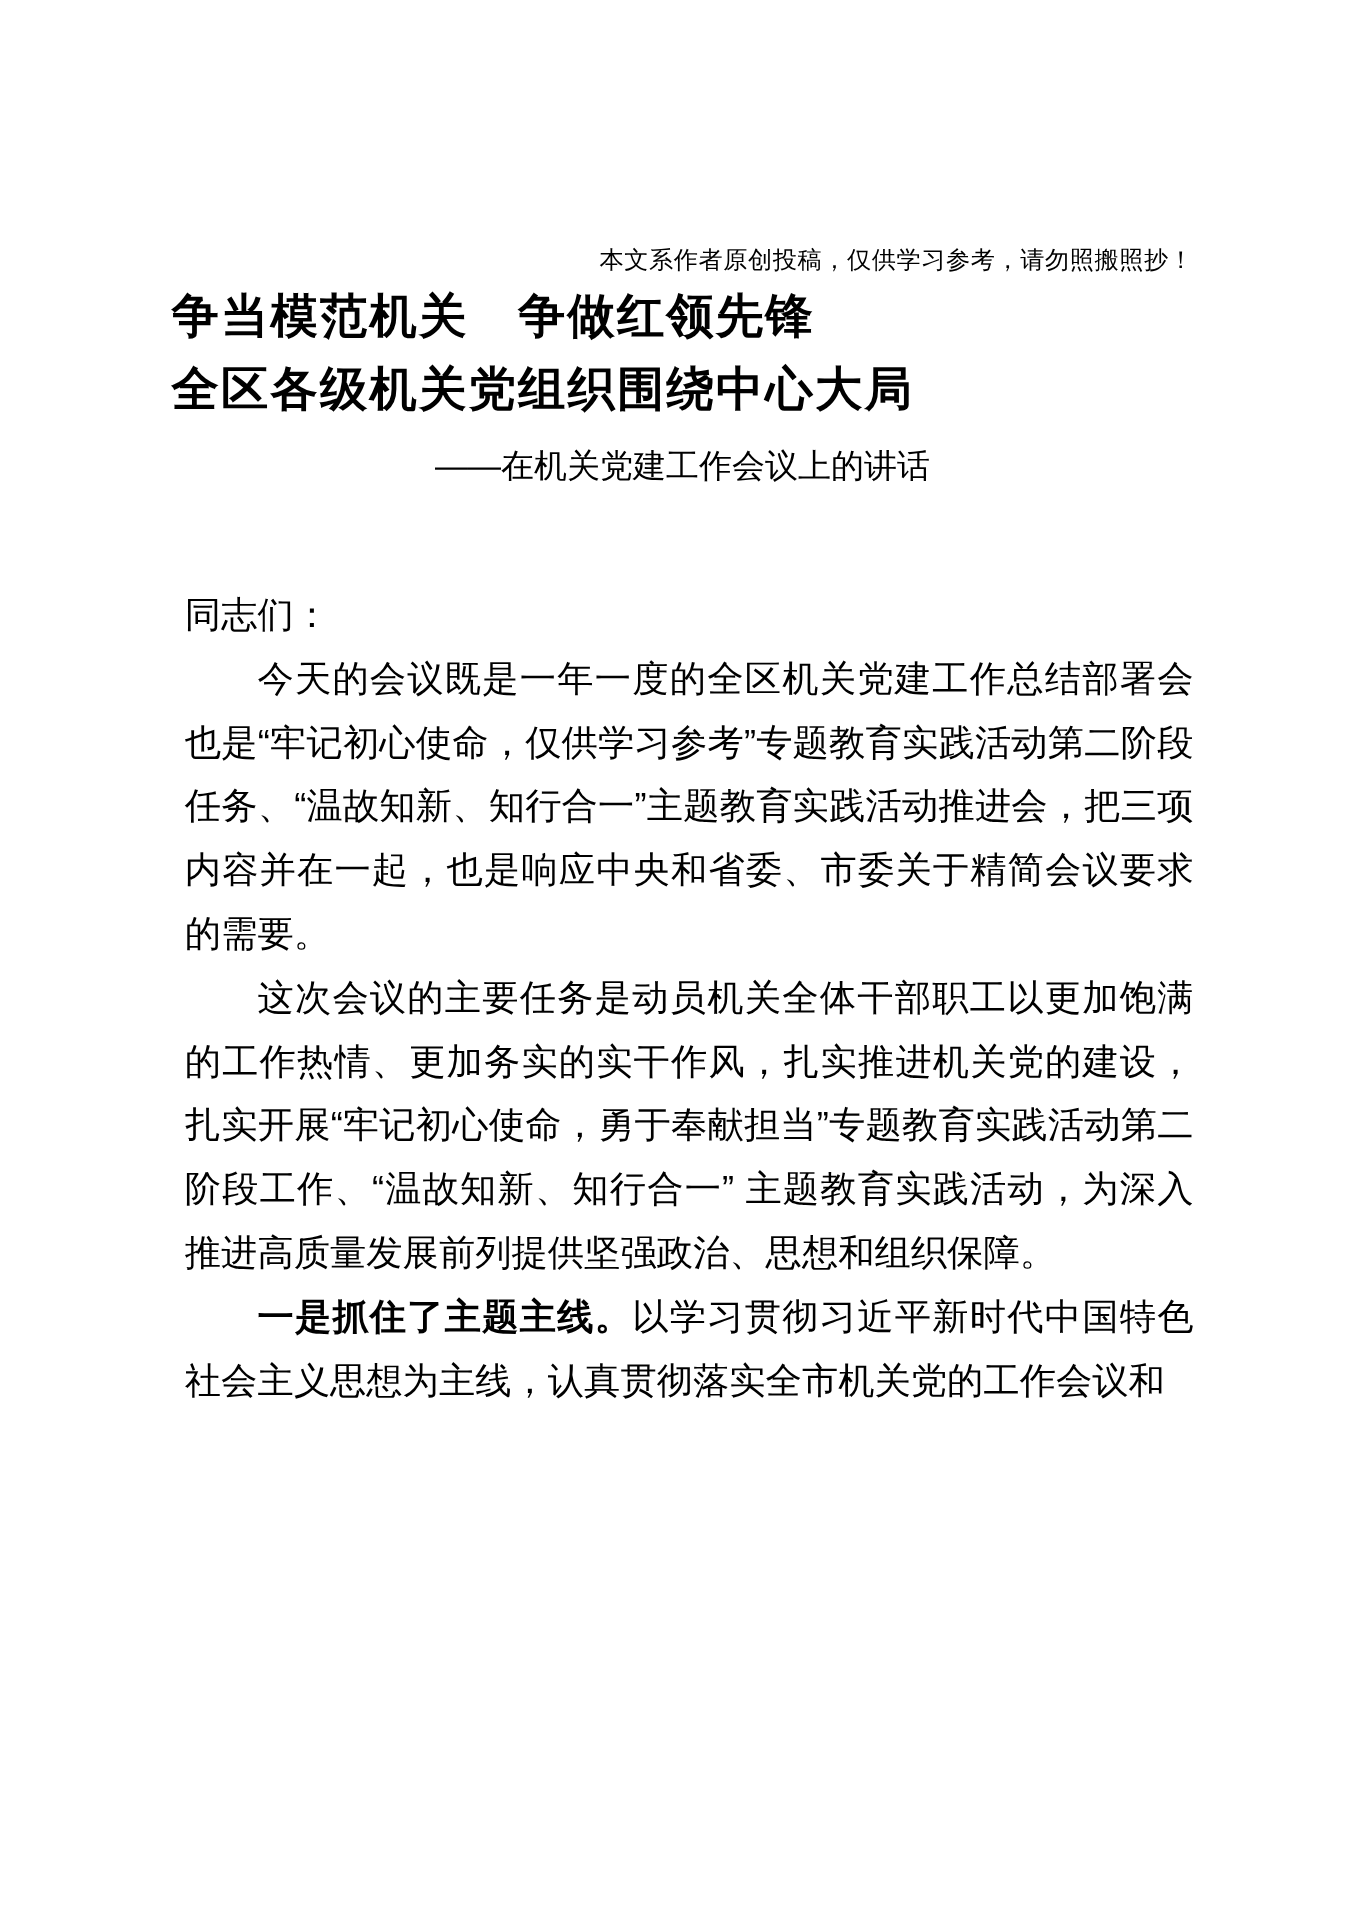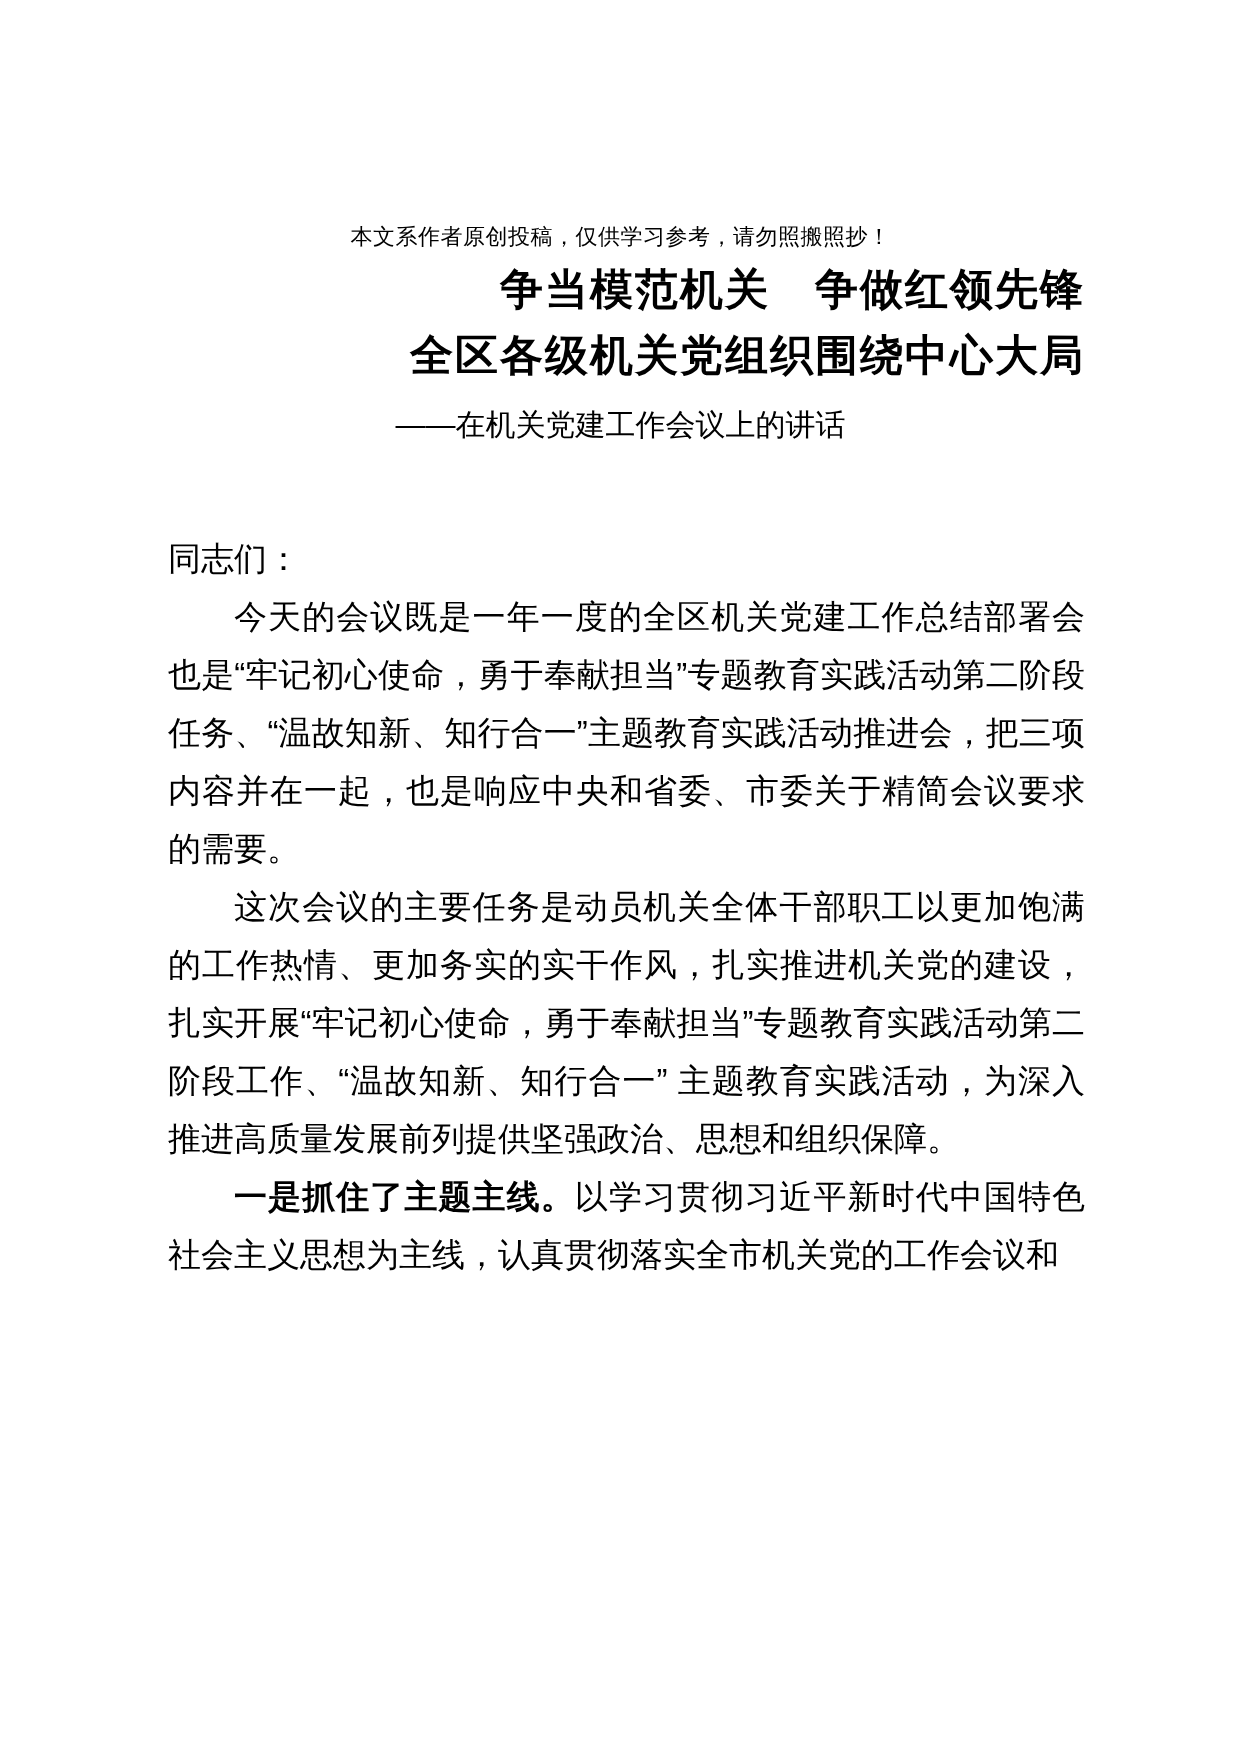--- a/index.html
+++ b/index.html
@@ -15,25 +15,26 @@
     color: #000000;
     font-family: "Liberation Sans", "DejaVu Sans", sans-serif;
     overflow: hidden;
     box-sizing: border-box;
     padding: 222px 155px 0 156px;
   }
   .disclaimer {
     font-size: 22px;
     line-height: 30px;
     letter-spacing: 0.5px;
-    text-align: center;
+    text-align: right;
   }
   .title-block {
     margin-top: 4px;
-    text-align: right;
+    text-align: left;
+    font-family: Liberation Serif, serif;
   }
   .title-line {
     font-size: 43px;
     line-height: 66px;
     letter-spacing: 2px;
     font-weight: 600;
     white-space: nowrap;
   }
   .subtitle {
     margin-top: 12px;
@@ -73,21 +74,21 @@
     <div class="title-line">争当模范机关　争做红领先锋</div>
     <div class="title-line">全区各级机关党组织围绕中心大局</div>
   </div>
 
   <div class="subtitle">——在机关党建工作会议上的讲话</div>
 
   <div class="body-text">
 
     <p class="salutation">同志们：</p>
 
-    <p><span>今天的会议既是一年一度的全区机关党建工作总结部署会也是“牢记初心使命，勇于奉献担当”专题教育实践活动第二阶段任务、“温故知新、知行合一”主题教育实践活动推进会，把三项内容并在一起，也是响应中央和省委、市委关于精简会议要求的需要。</span></p>
+    <p><span>今天的会议既是一年一度的全区机关党建工作总结部署会也是“牢记初心使命，仅供学习参考”专题教育实践活动第二阶段任务、“温故知新、知行合一”主题教育实践活动推进会，把三项内容并在一起，也是响应中央和省委、市委关于精简会议要求的需要。</span></p>
 
     <p><span>这次会议的主要任务是动员机关全体干部职工以更加饱满的工作热情、更加务实的实干作风，扎实推进机关党的建设，扎实开展“牢记初心使命，勇于奉献担当”专题教育实践活动第二阶段工作、“温故知新、知行合一” 主题教育实践活动，为深入推进高质量发展前列提供坚强政治、思想和组织保障。</span></p>
 
 
     <p><b>一是抓住了主题主线。</b><span>以学习贯彻习近平新时代中国特色社会主义思想为主线，认真贯彻落实全市机关党的工作会议和</span></p>
 
   </div>
 
 </div>
 

